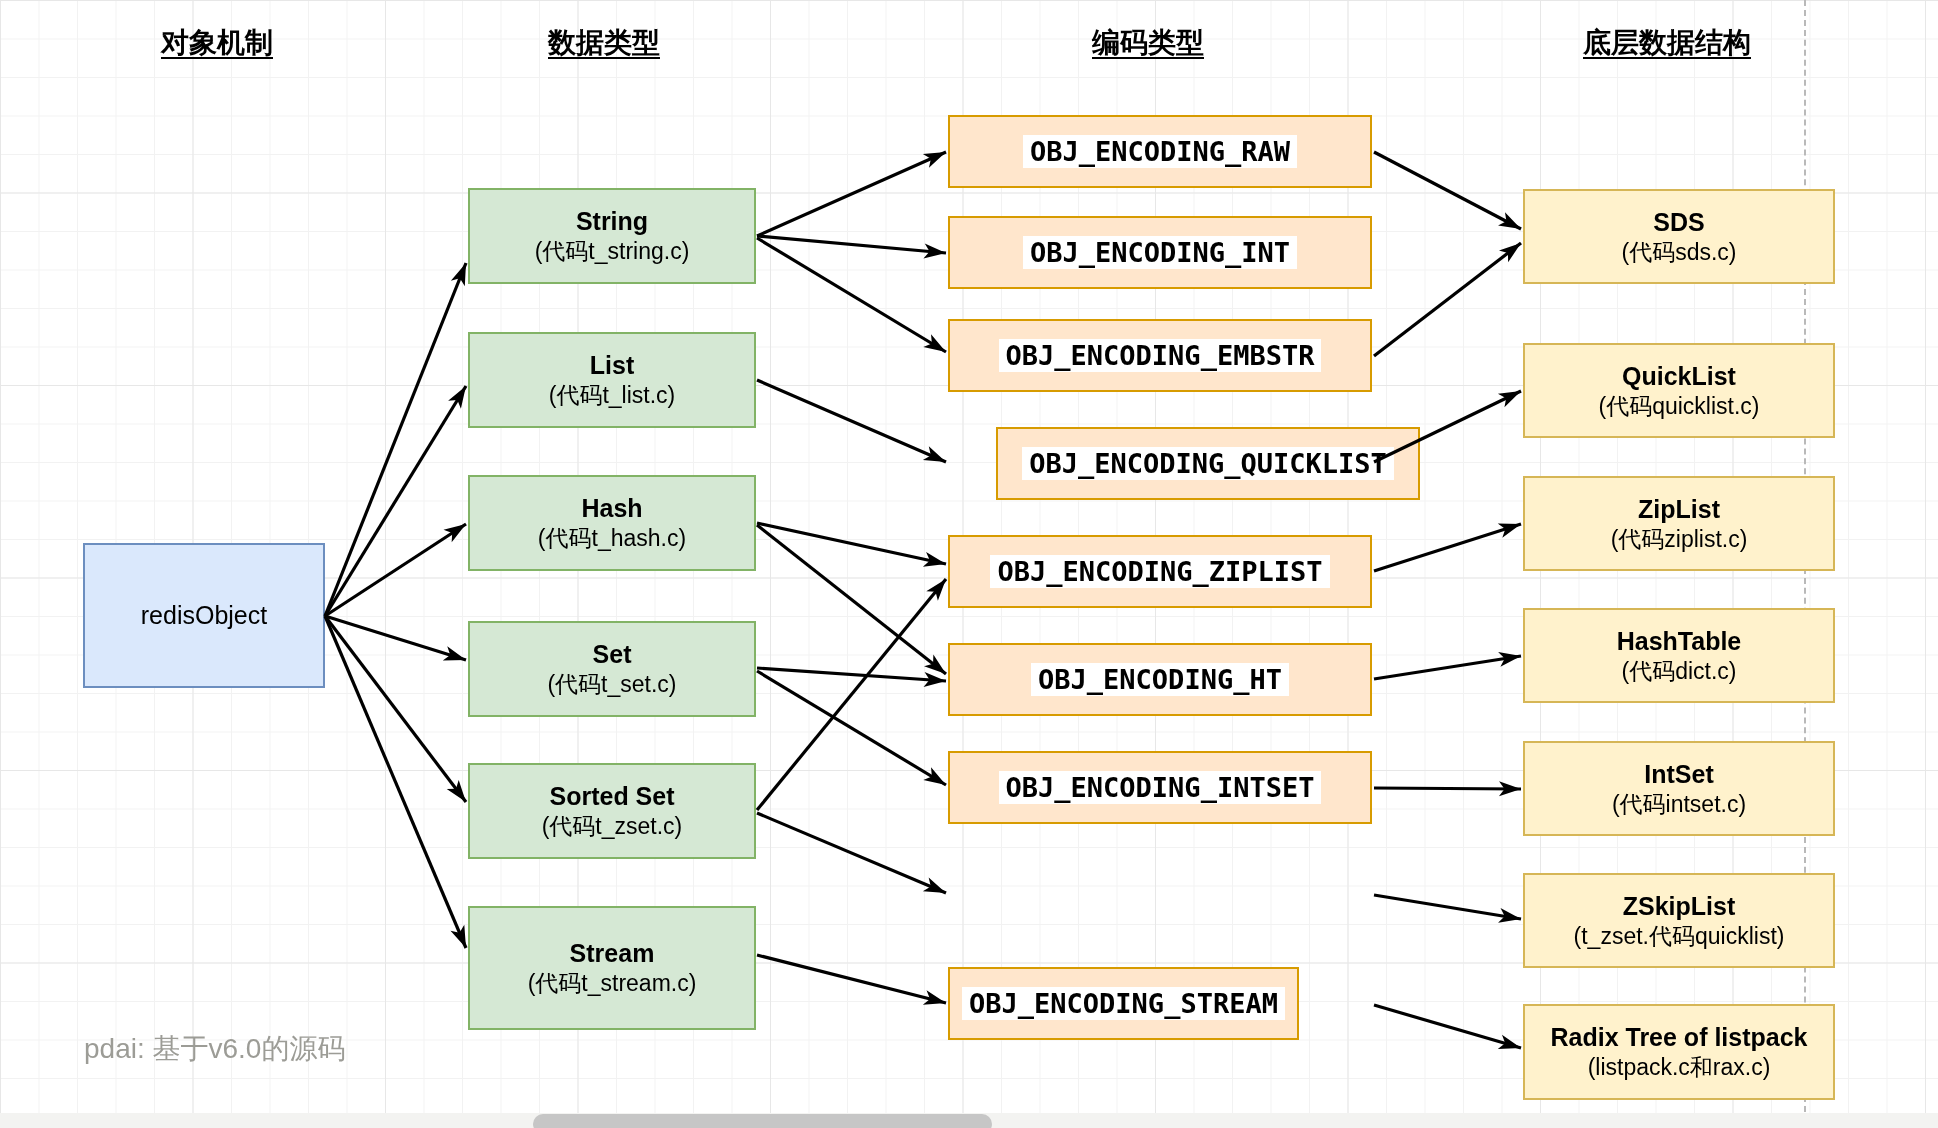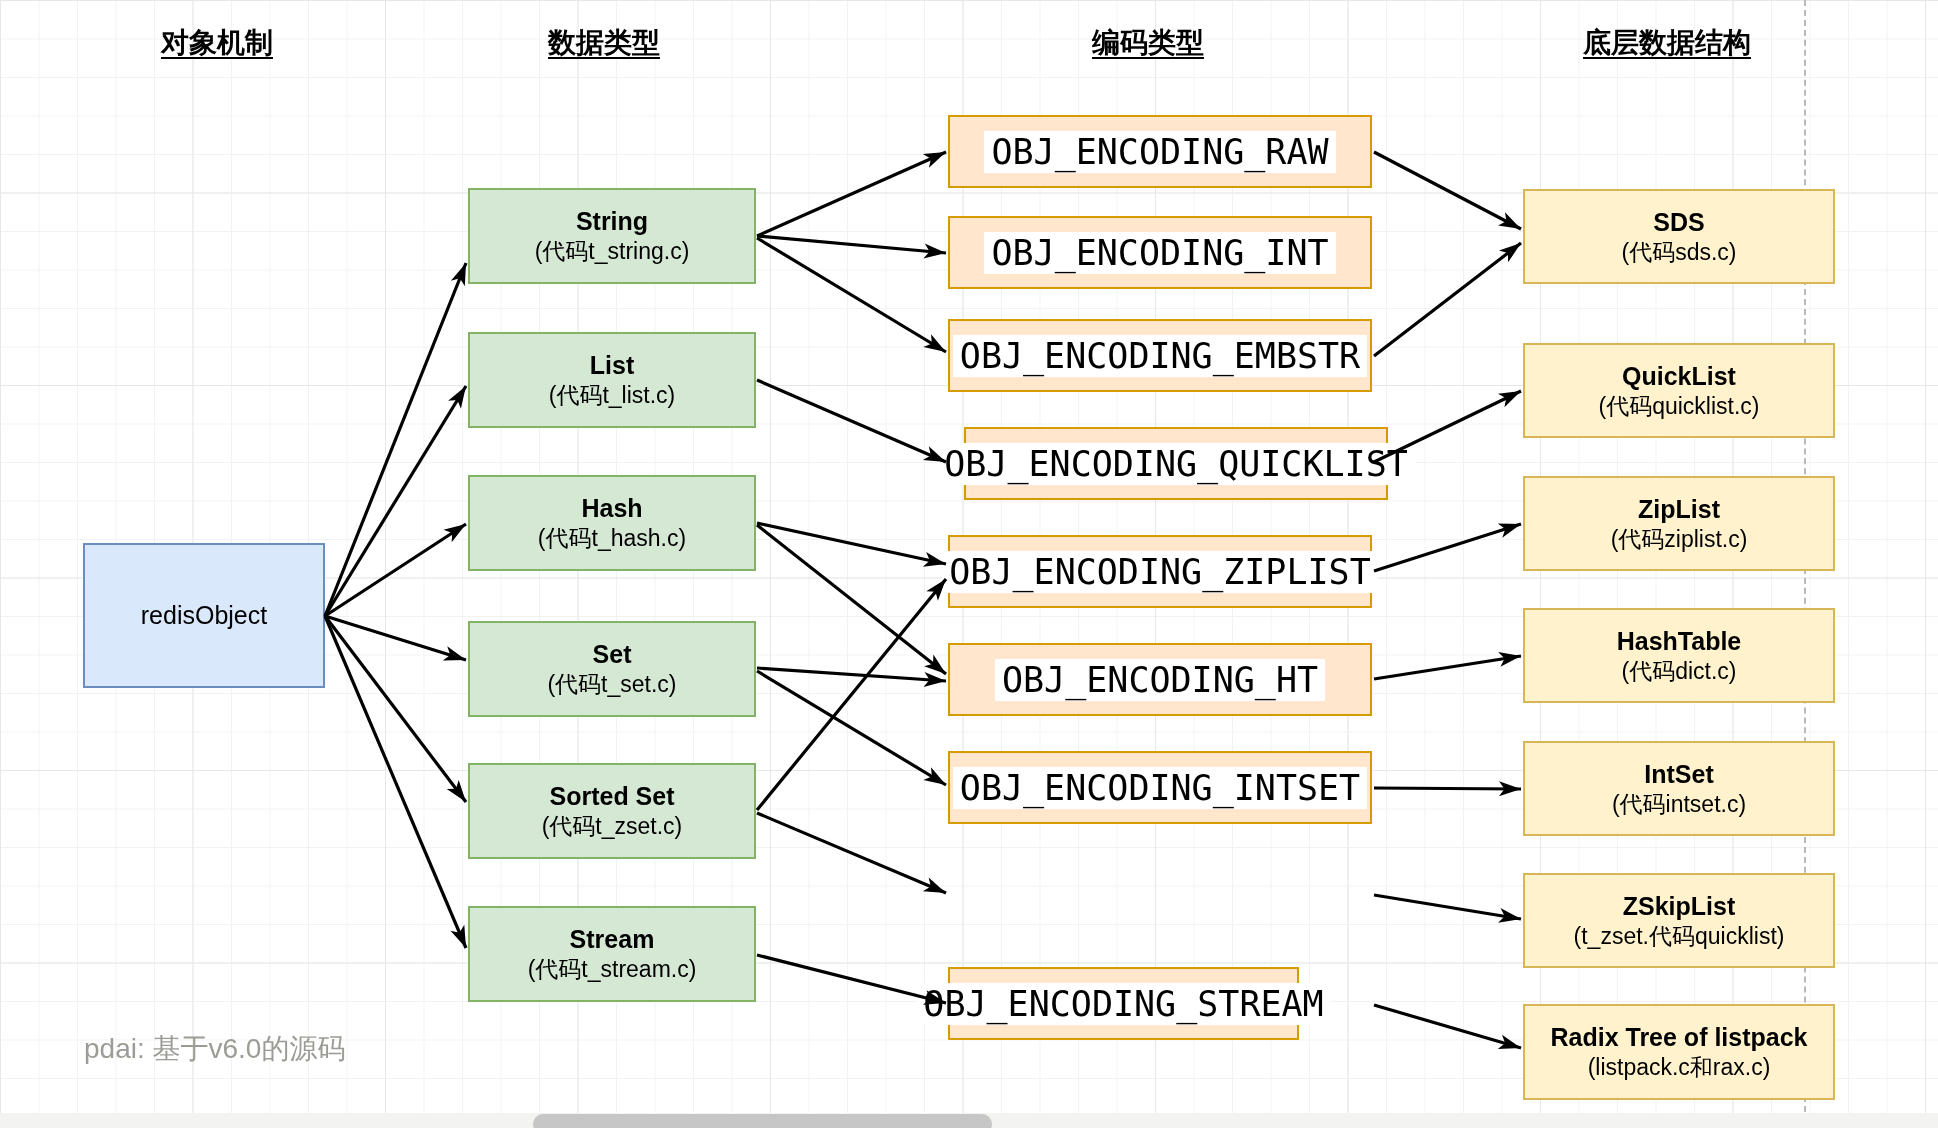--- a/index.html
+++ b/index.html
@@ -34,21 +34,21 @@
     text-align:center;color:#000;
   }
   .node .title{font-weight:bold;font-size:25px;line-height:1.25;white-space:nowrap;}
   .node .subtitle{font-weight:normal;font-size:23px;line-height:1.25;white-space:nowrap;}
   .blue{background:#dae8fc;border:2px solid #6c8ebf;font-size:25px;}
   .green{background:#d5e8d4;border:2px solid #82b366;}
   .orange{background:#ffe6cc;border:2px solid #d79b00;}
   .orange .white-label{
     background:#ffffff;padding:1px 7px;
     font-family:"DejaVu Sans Mono","Liberation Mono",monospace;
-    font-size:35px;white-space:nowrap;
+    font-size:27px;white-space:nowrap;font-weight:bold;
   }
   .yellow{background:#fff2cc;border:2px solid #d6b656;}
   .edges{position:absolute;left:0;top:0;width:1938px;height:1128px;z-index:3;pointer-events:none;}
   .footer-note{
     position:absolute;left:84px;top:1030px;
     font-size:28px;color:#9c9c96;z-index:2;white-space:nowrap;
   }
   .footer-strip{
     position:absolute;left:0;bottom:0;width:100%;height:15px;
     background:#f3f3f1;z-index:4;
@@ -87,35 +87,35 @@
     <span class="subtitle">(代码t_hash.c)</span>
   </div>
   <div class="node green" style="left:468px;top:621px;width:288px;height:96px;">
     <span class="title">Set</span>
     <span class="subtitle">(代码t_set.c)</span>
   </div>
   <div class="node green" style="left:468px;top:763px;width:288px;height:96px;">
     <span class="title">Sorted Set</span>
     <span class="subtitle">(代码t_zset.c)</span>
   </div>
-  <div class="node green" style="left:468px;top:906px;width:288px;height:96px;">
+  <div class="node green" style="left:468px;top:906px;width:288px;height:124px;">
     <span class="title">Stream</span>
     <span class="subtitle">(代码t_stream.c)</span>
   </div>
 
   <div class="node orange" style="left:948px;top:115px;width:424px;height:73px;">
     <span class="white-label">OBJ_ENCODING_RAW</span>
   </div>
   <div class="node orange" style="left:948px;top:216px;width:424px;height:73px;">
     <span class="white-label">OBJ_ENCODING_INT</span>
   </div>
   <div class="node orange" style="left:948px;top:319px;width:424px;height:73px;">
     <span class="white-label">OBJ_ENCODING_EMBSTR</span>
   </div>
-  <div class="node orange" style="left:964px;top:427px;width:424px;height:73px;">
+  <div class="node orange" style="left:996px;top:427px;width:424px;height:73px;">
     <span class="white-label">OBJ_ENCODING_QUICKLIST</span>
   </div>
   <div class="node orange" style="left:948px;top:535px;width:424px;height:73px;">
     <span class="white-label">OBJ_ENCODING_ZIPLIST</span>
   </div>
   <div class="node orange" style="left:948px;top:643px;width:424px;height:73px;">
     <span class="white-label">OBJ_ENCODING_HT</span>
   </div>
   <div class="node orange" style="left:948px;top:751px;width:424px;height:73px;">
     <span class="white-label">OBJ_ENCODING_INTSET</span>

